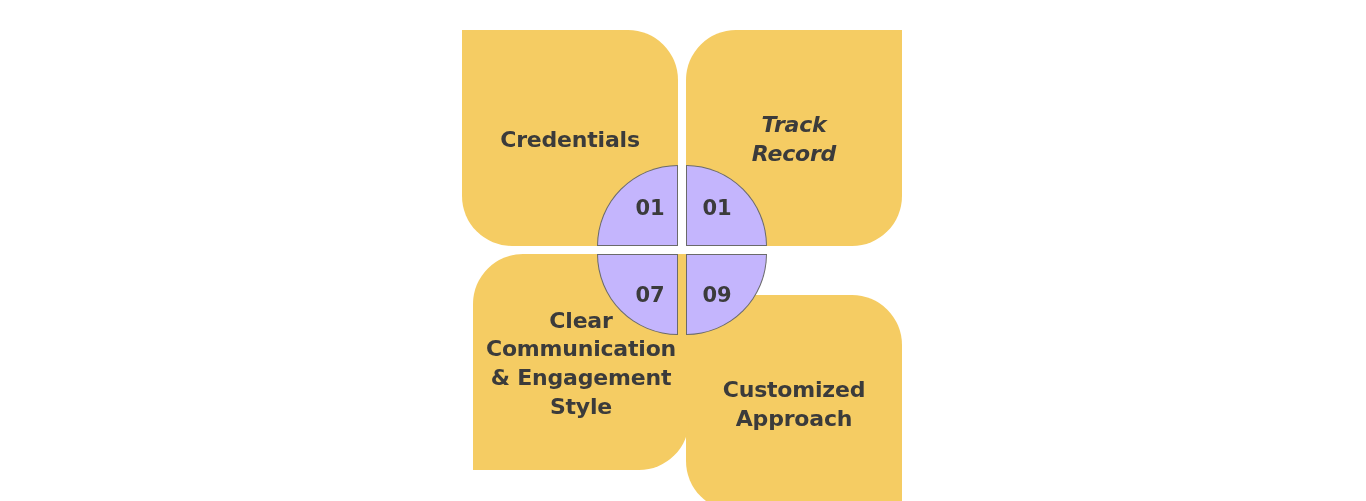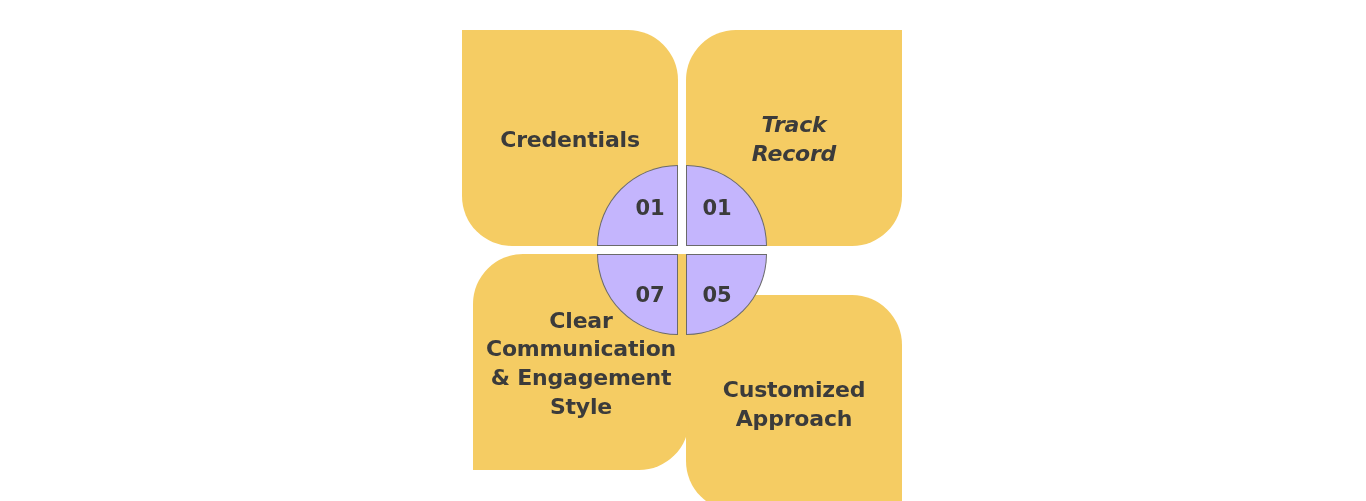--- a/index.html
+++ b/index.html
@@ -109,21 +109,21 @@
 
     <div class="disc d1">
       <span class="disc-number">01</span>
     </div>
 
     <div class="disc d2">
       <span class="disc-number">01</span>
     </div>
 
     <div class="disc d3">
-      <span class="disc-number">05</span>
+      <span class="disc-number">09</span>
     </div>
 
     <div class="disc d4">
       <span class="disc-number">07</span>
     </div>
 
   </div>
 </div>
 
 </body></html>

